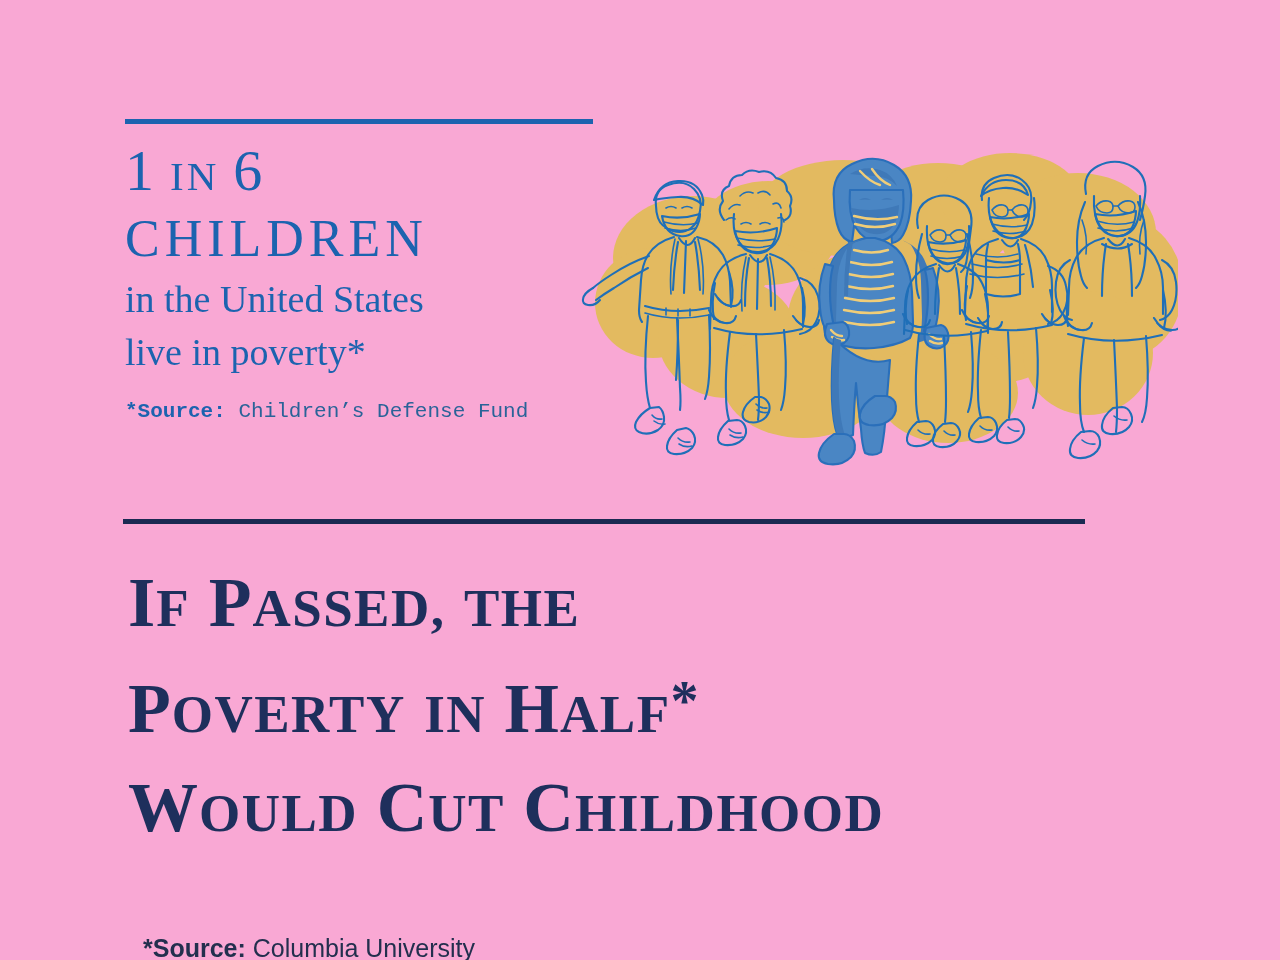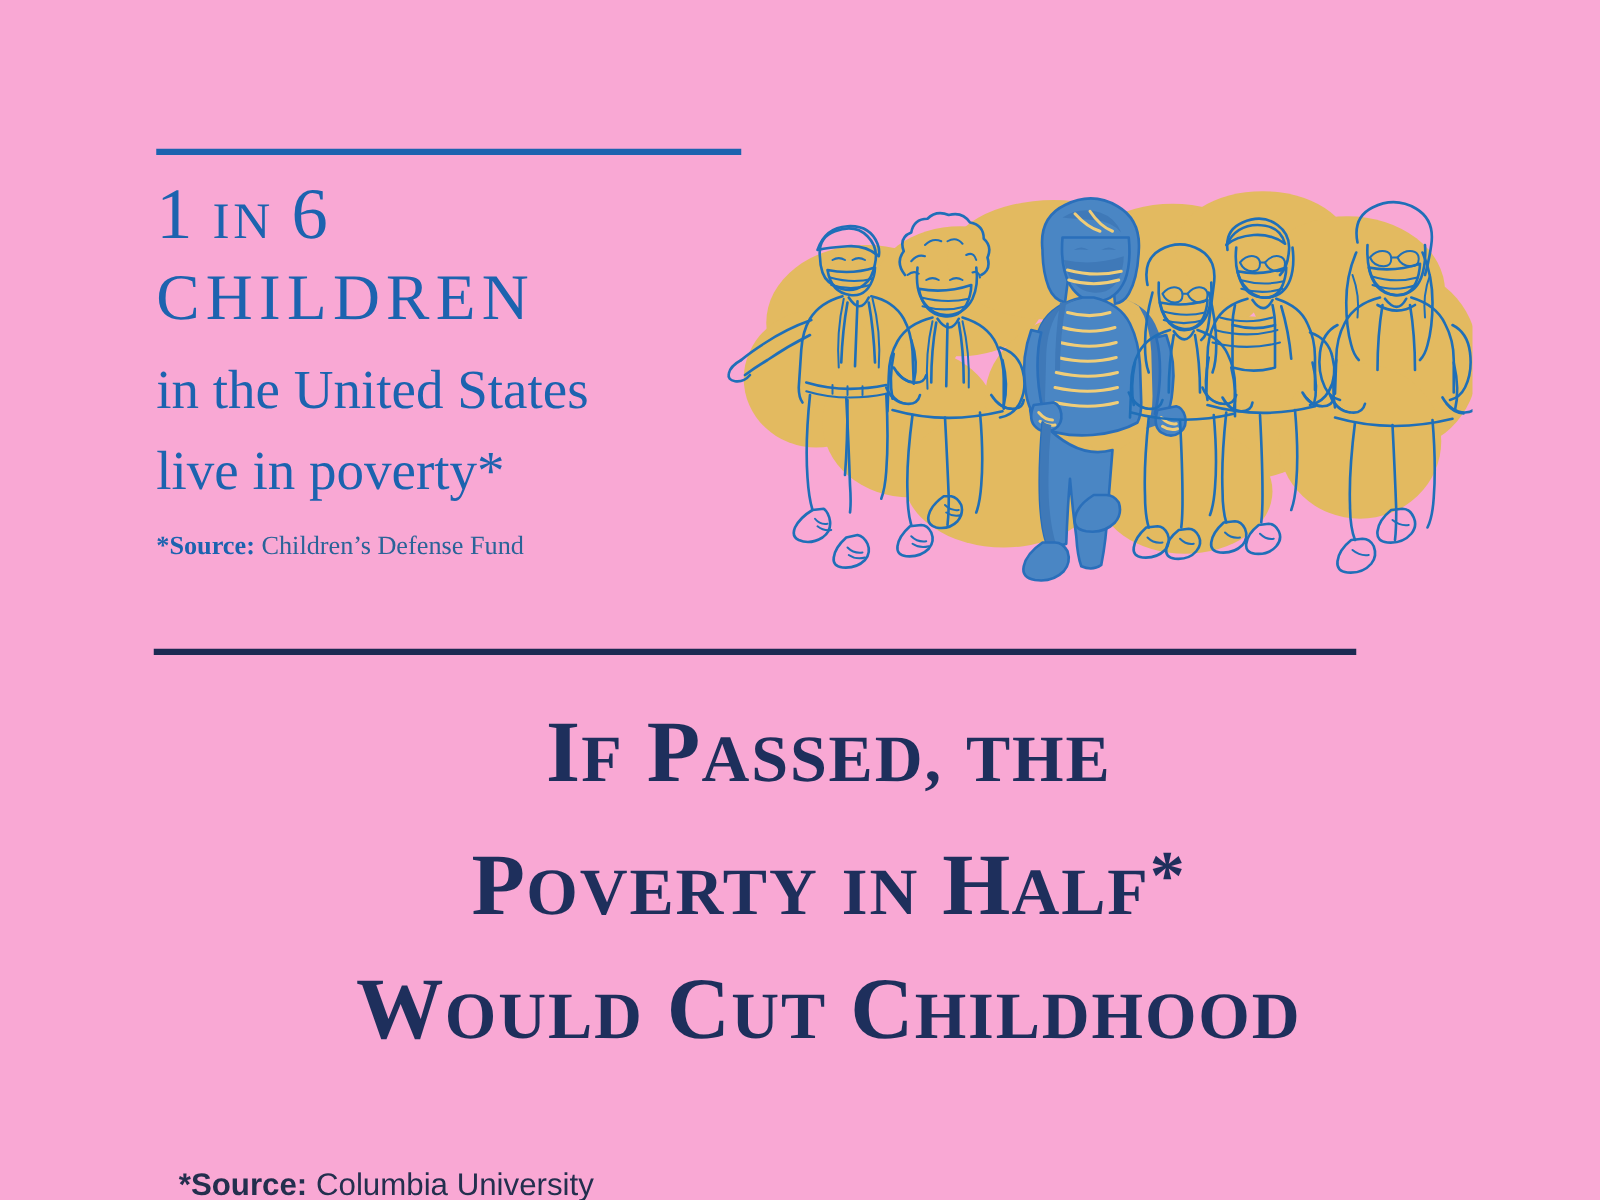--- a/index.html
+++ b/index.html
@@ -61,30 +61,30 @@
     font-size: 41px;
     letter-spacing: 3px;
   }
   .stat-line2 {
     font-size: 52px;
     line-height: 64px;
     letter-spacing: 5px;
     white-space: nowrap;
   }
   .stat-sub {
-    font-size: 44px;
+    font-size: 38px;
     line-height: 49px;
     letter-spacing: 0px;
-    margin-top: 16px;
+    margin-top: 4px;
   }
   .stat-sub b {
     font-weight: normal;
   }
   .source-line {
-    font-family: Liberation Serif, serif;
+    font-family: Liberation Mono, monospace;
     font-size: 21px;
     line-height: 26px;
     color: #2a6398;
     margin-top: 22px;
     white-space: nowrap;
   }
   .source-line .lbl {
     font-weight: bold;
     color: #1c63af;
   }
@@ -97,21 +97,20 @@
     width: 1070px;
     color: #1e2f5c;
     font-size: 70px;
     line-height: 93px;
     font-weight: bold;
     letter-spacing: 1px;
   }
   .headline .ln {
     white-space: nowrap;
     display: block;
-    text-align: center;
   }
   
   .headline .w {
     display: inline;
   }
   .headline .c1 {
     font-size: 70px;
   }
   .headline .cr {
     font-size: 53px;

